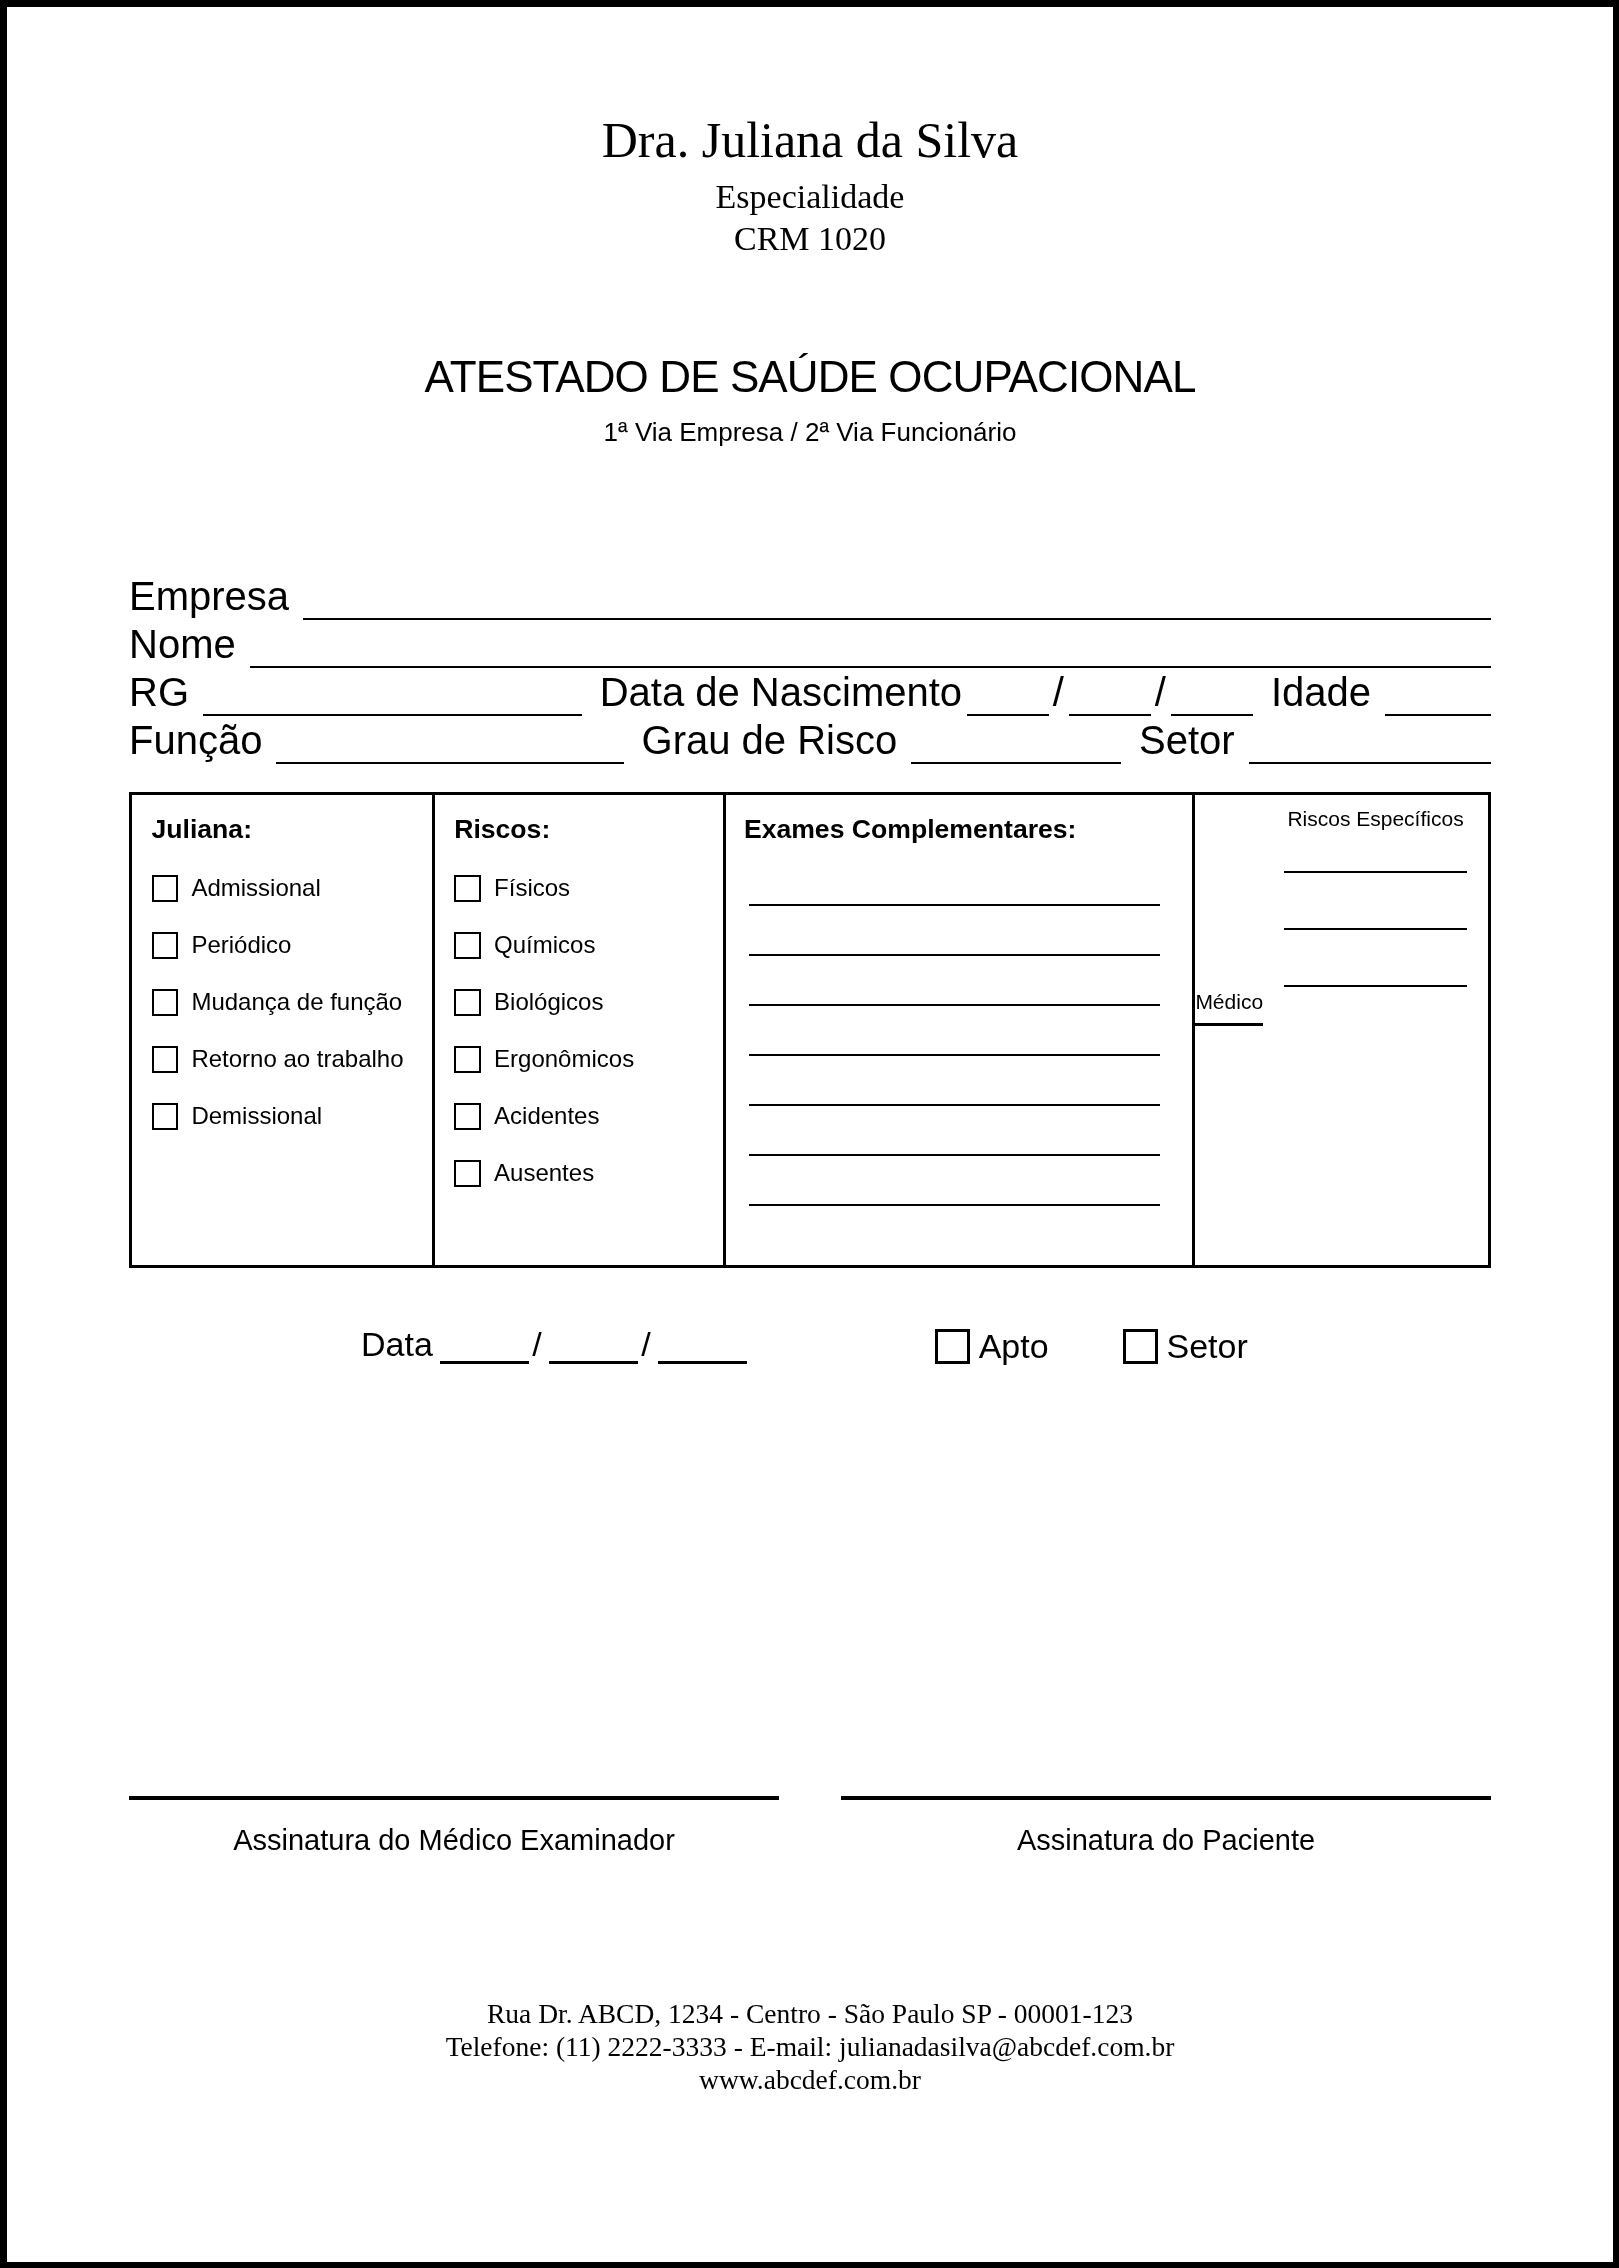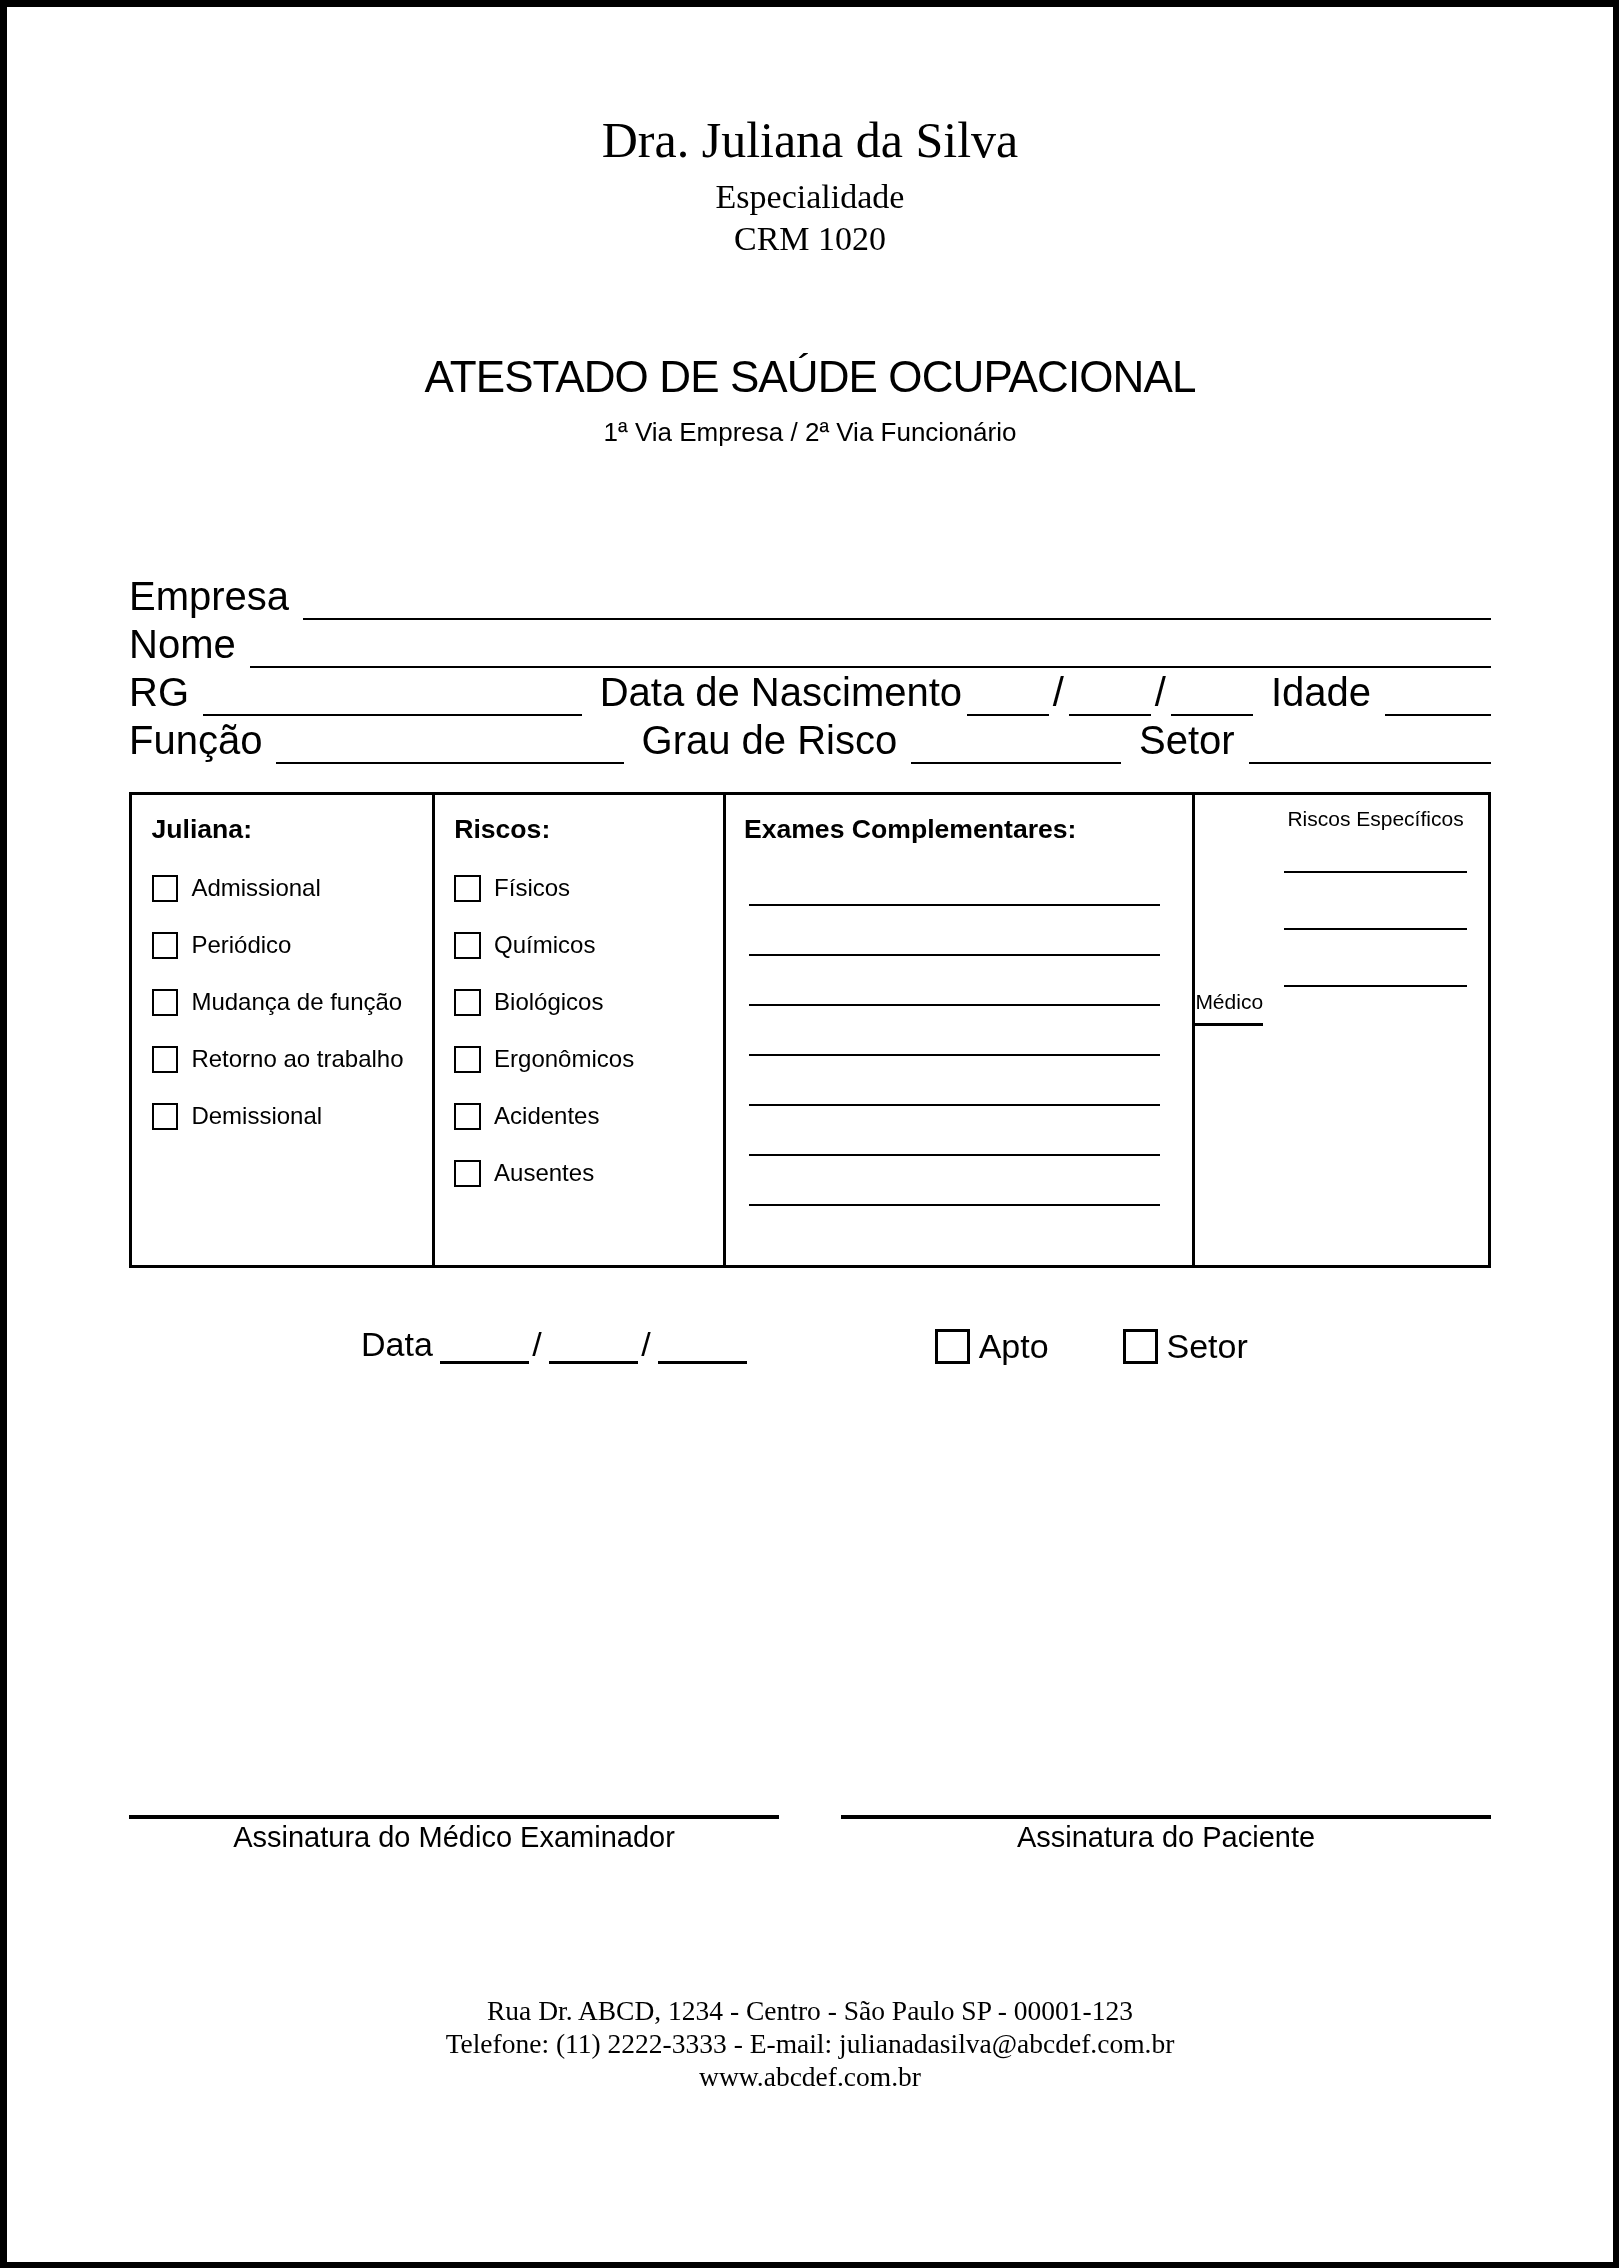--- a/index.html
+++ b/index.html
@@ -73,21 +73,21 @@
   .dfill2 { width: 89px; border-bottom: 3.5px solid #000; height: 10.6px; margin-left: 7px; }
   .slash2 { line-height: 1; padding-bottom: 3.5px; margin-left: 3.5px; }
   .chk-group { display: flex; align-items: center; }
   .chk-group.apto { margin-left: 188px; }
   .chk-group.inapto { margin-left: 74px; }
   .cbox2 { width: 35px; height: 35px; border: 3.5px solid #000; margin-right: 8.9px; flex: none; background: #fff; }
   .chk-group .lbl { line-height: 1.05; }
 
   
   .signatures { margin: 432px 122px 0 122px; display: flex; gap: 62px; }
-  .sig { flex: 1; border-top: 4.4px solid #000; text-align: center; padding-top: 2px; font-size: 29px; margin-top: 19px; }
+  .sig { flex: 1; border-top: 4.4px solid #000; text-align: center; padding-top: 24px; font-size: 29px; }
 
   
   .footer {
     margin-top: 140px; text-align: center;
     font-family: "Liberation Serif", serif;
     font-size: 27.5px; line-height: 33px;
   }
 </style>
 </head>
 <body>

